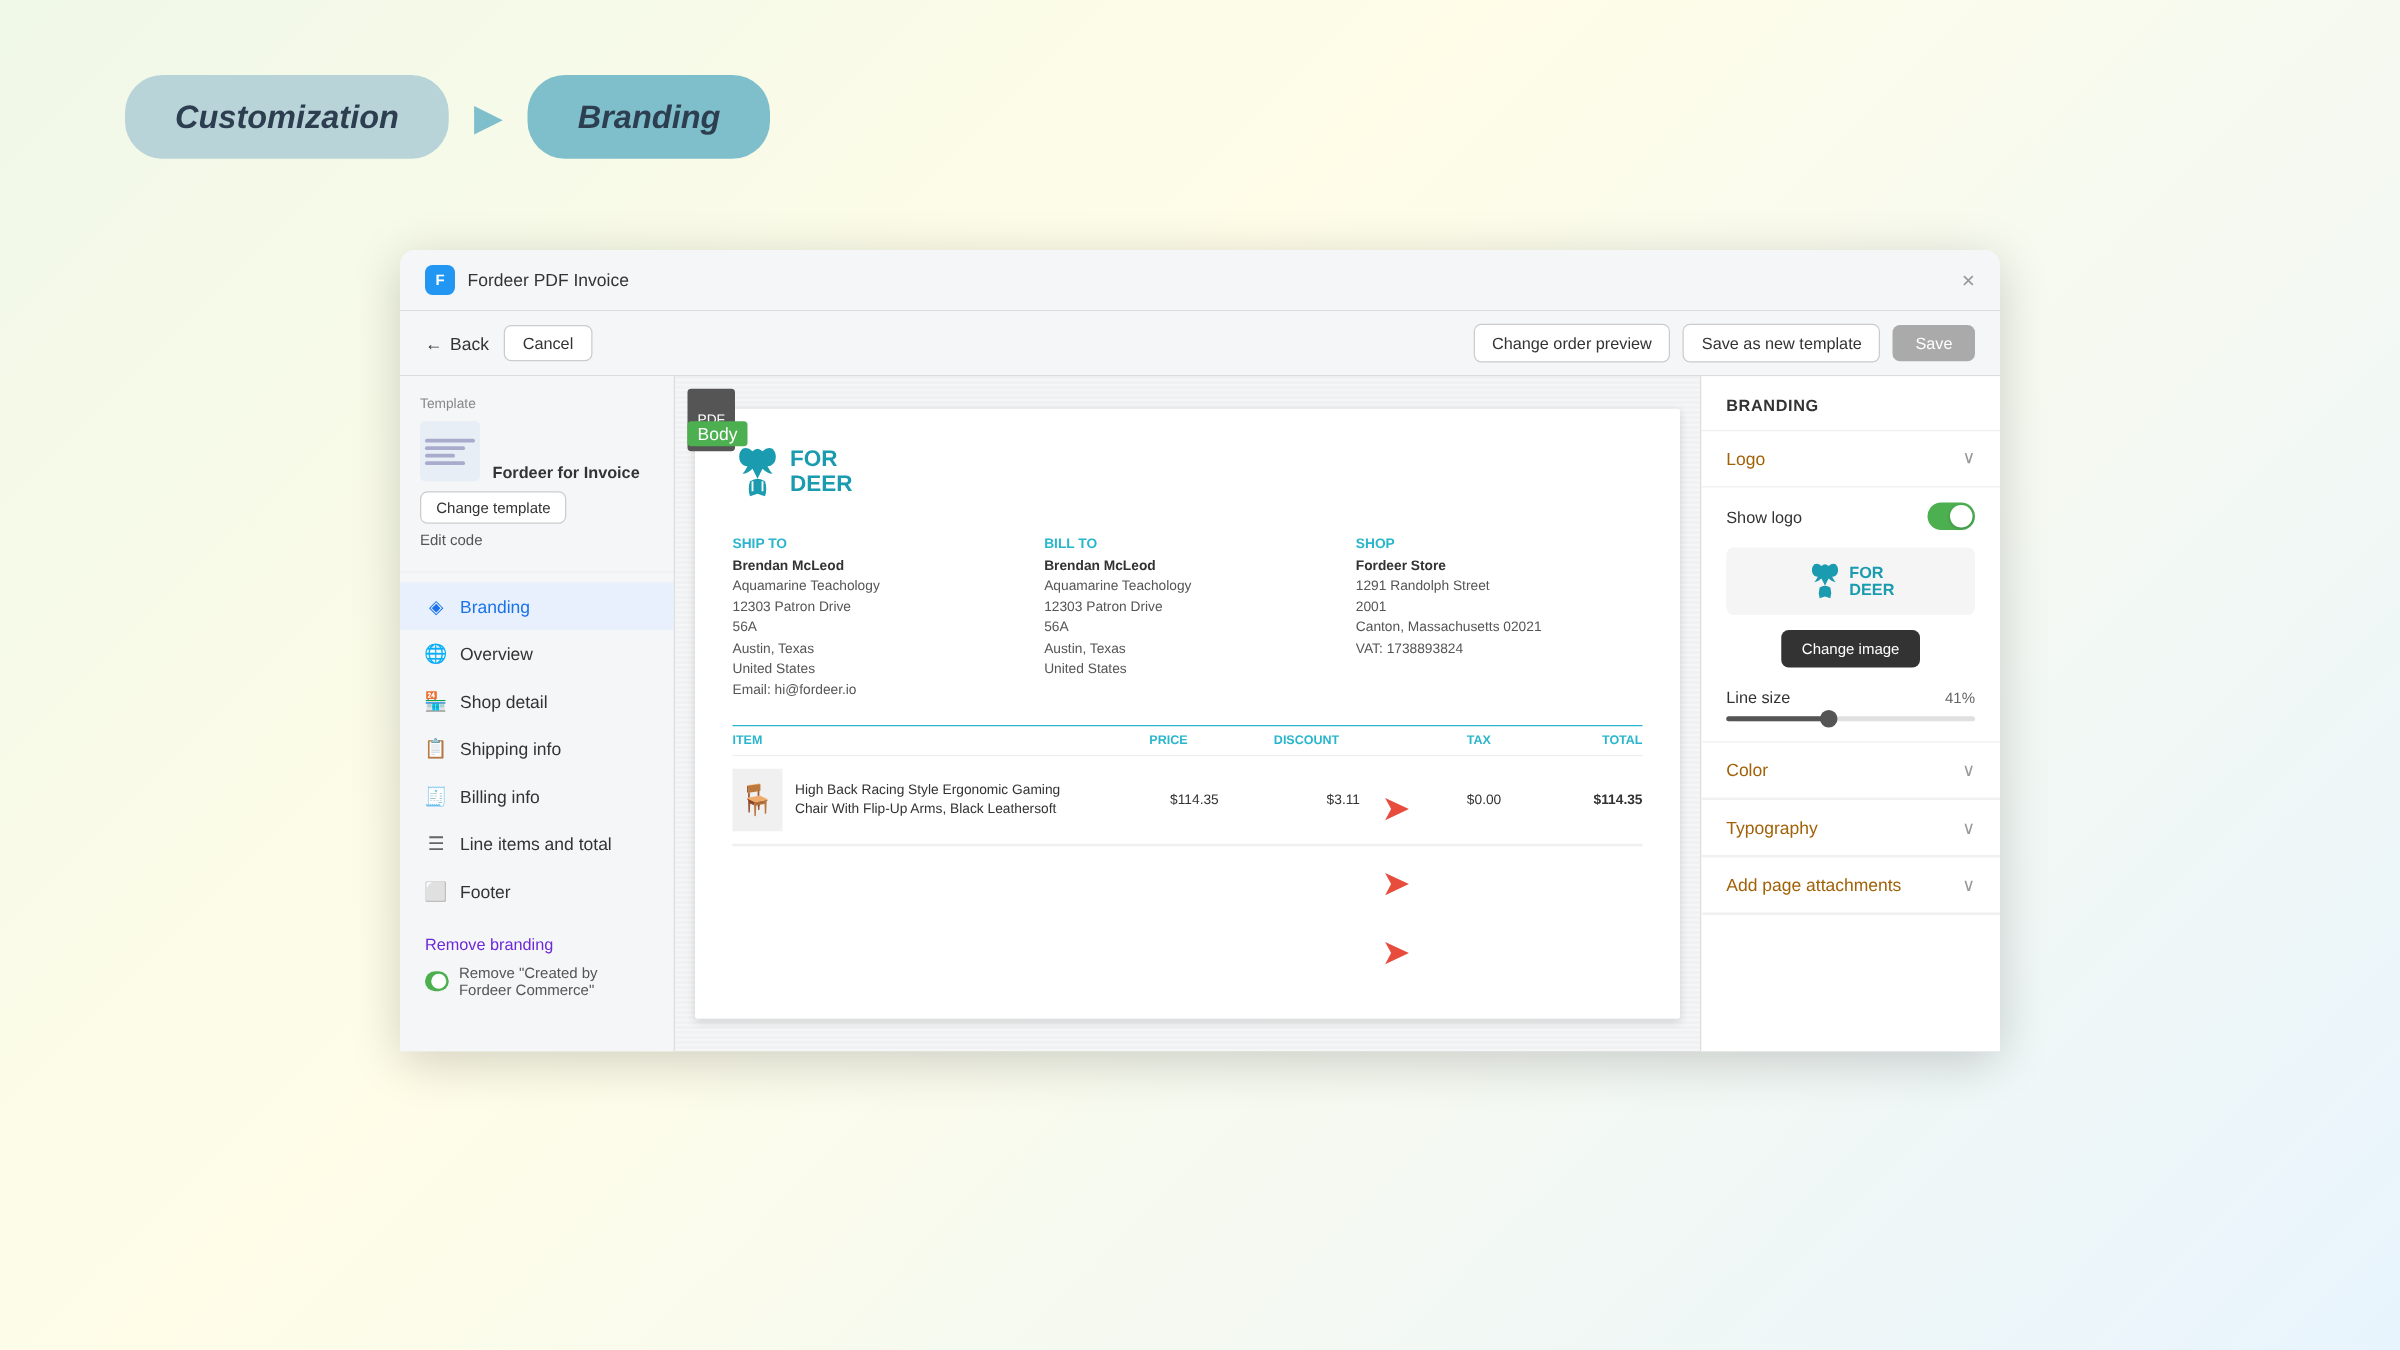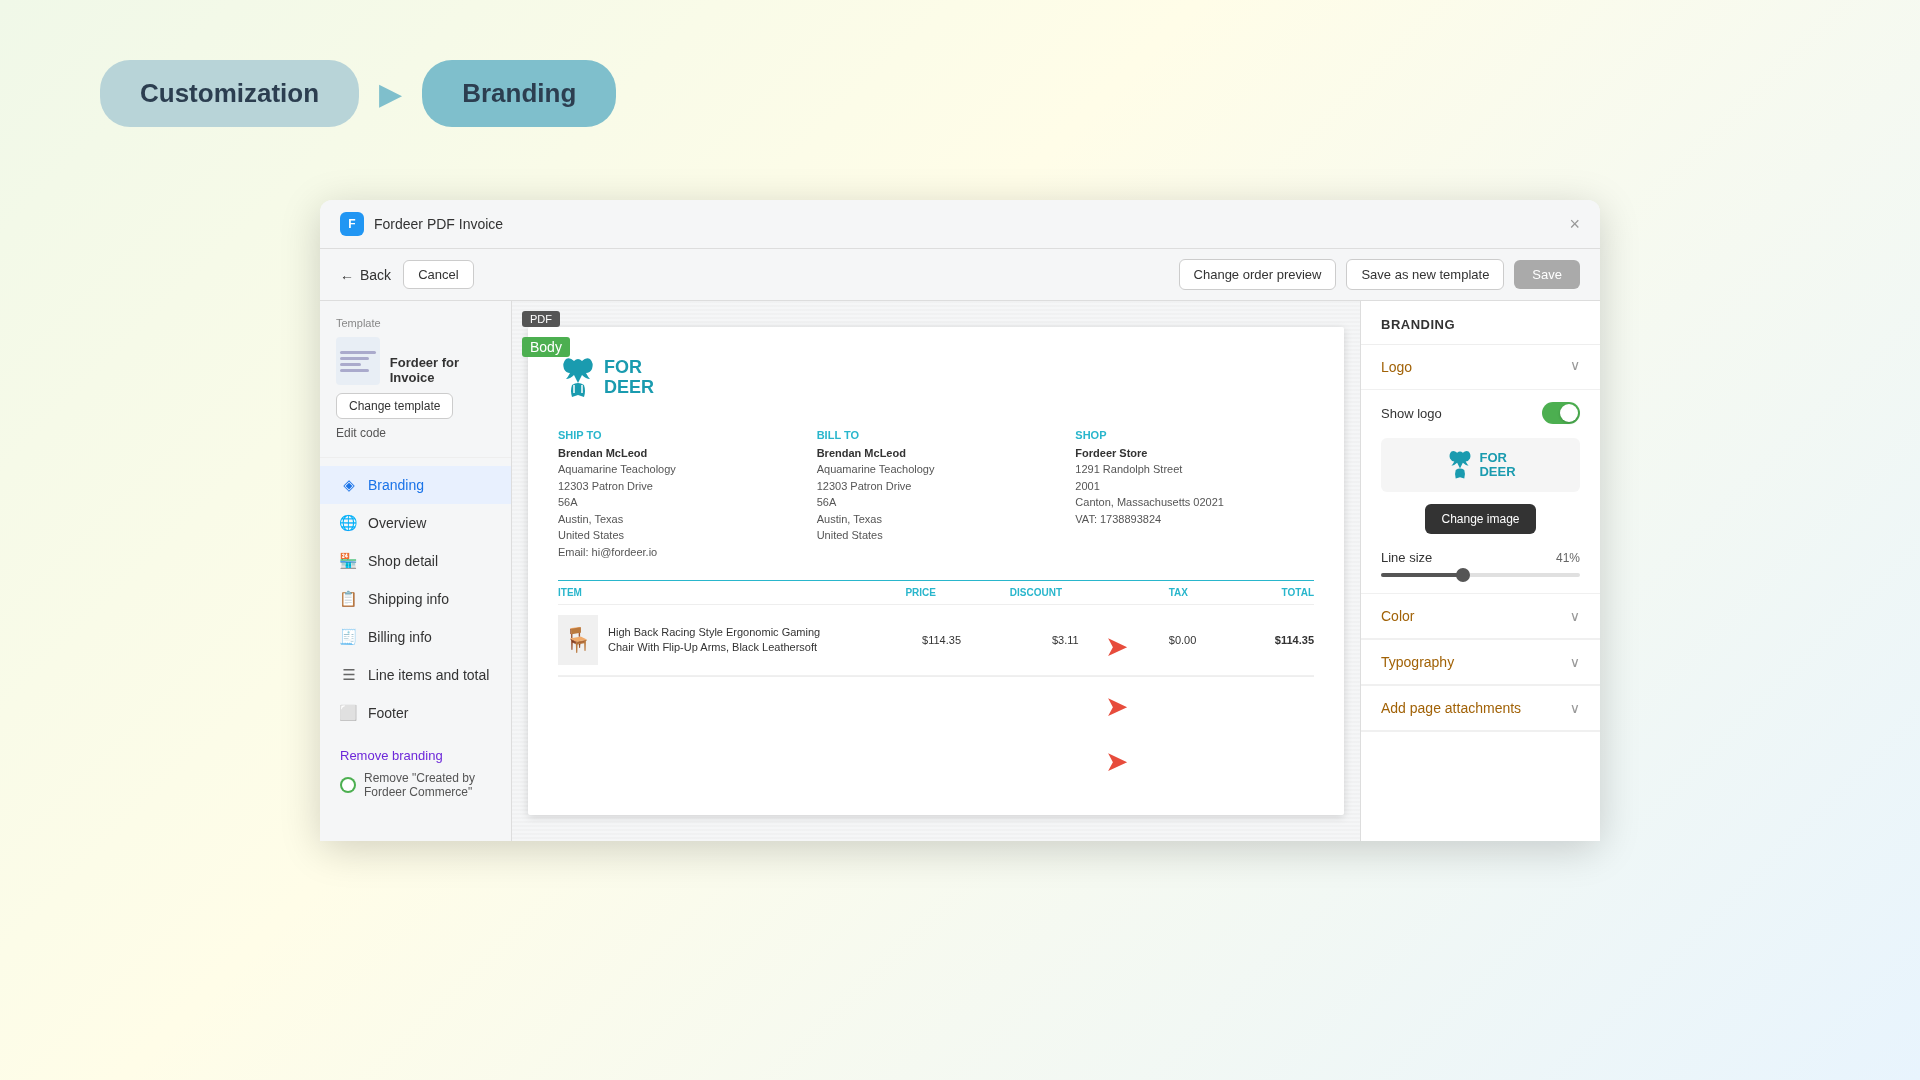--- a/index.html
+++ b/index.html
@@ -20,20 +20,21 @@
       gap: 20px;
     }
     .nav-pill {
       background: #b8d4d8;
       border-radius: 30px;
       padding: 18px 40px;
       font-size: 26px;
       font-weight: 600;
       color: #2c3e50;
       cursor: pointer;
+      font-style: italic;
     }
     .nav-pill.active {
       background: #7fbfcc;
     }
     .nav-arrow {
       color: #7fbfcc;
       font-size: 30px;
     }
 
     
@@ -156,21 +157,21 @@
     }
 
     
     .content-area {
       display: flex;
       height: 540px;
     }
 
     
     .left-sidebar {
-      width: 192px;
+      width: 220px;
       background: #f5f6f7;
       border-right: 1px solid #ddd;
       padding: 16px 0;
       flex-shrink: 0;
     }
 
     .template-section {
       padding: 0 16px 16px 16px;
       border-bottom: 1px solid #eee;
       margin-bottom: 8px;
@@ -292,21 +293,21 @@
       position: relative;
       overflow: hidden;
     }
     .pdf-badge {
       position: absolute;
       top: 10px;
       left: 10px;
       background: #555;
       color: white;
       font-size: 11px;
-      padding: 2px 8px;
+      padding: 19px 8px;
       border-radius: 3px;
       z-index: 5;
     }
     .body-badge {
       position: absolute;
       top: 36px;
       left: 10px;
       background: #4CAF50;
       color: white;
       font-size: 14px;

